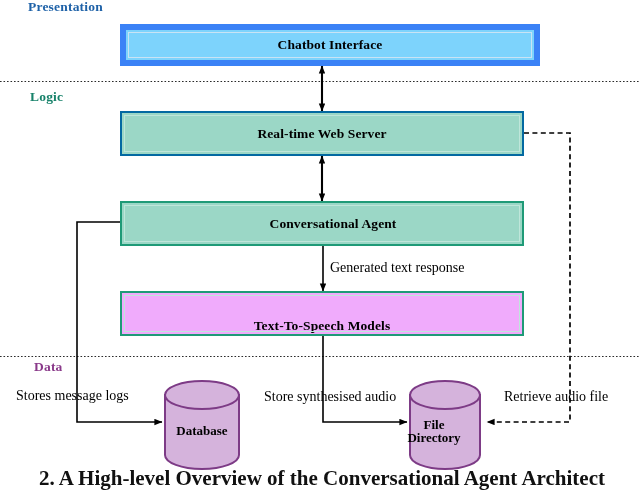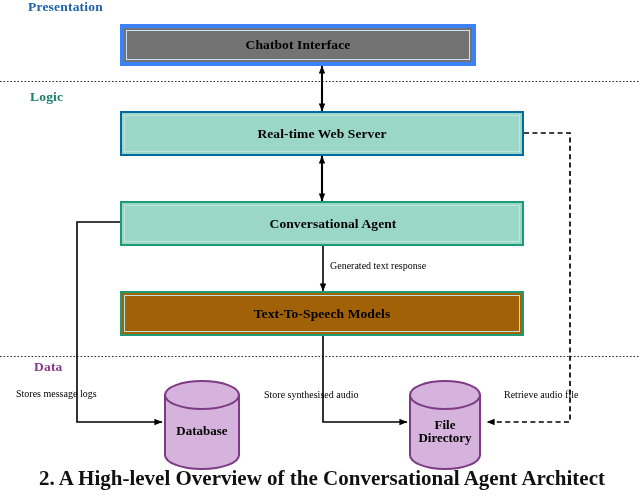--- a/index.html
+++ b/index.html
@@ -48,21 +48,21 @@
     position: absolute;
     left: 2px;
     top: 2px;
     right: 2px;
     bottom: 2px;
     pointer-events: none;
   }
   .edge-label {
     position: absolute;
     font-family: "Liberation Serif", "DejaVu Serif", serif;
-    font-size: 10px;
+    font-size: 14px;
     color: #000000;
     white-space: nowrap;
   }
   .store-label {
     position: absolute;
     font-family: "Liberation Serif", "DejaVu Serif", serif;
     font-weight: bold;
     font-size: 13px;
     color: #000000;
     text-align: center;
@@ -111,55 +111,55 @@
 
     <path d="M323,336 L323,422 L407,422" fill="none" stroke="#000000" stroke-width="1.6" marker-end="url(#arrowEnd)"></path>
 
     <path d="M524,133 L570,133 L570,422 L487,422" fill="none" stroke="#000000" stroke-width="1.7" stroke-dasharray="5 3.4" marker-end="url(#arrowEnd)"></path>
   </svg>
 
   <div class="tier-label" style="left:28px; top:-1px; color:#1f62a8;">Presentation</div>
   <div class="tier-label" style="left:30px; top:89px; color:#17826a;">Logic</div>
   <div class="tier-label" style="left:34px; top:359px; color:#8a3a8a;">Data</div>
 
-  <div class="node-box" style="left:120px; top:24px; width:356px; height:42px; background:#737373; border:4px solid #3b82f6;">
+  <div class="node-box" style="left:120px; top:24px; width:420px; height:42px; background:#7dd3fc; border:6px solid #3b82f6;">
     <span class="inner-edge" style="border:1px solid #c9e3f4;"></span>
     <span>Chatbot Interface</span>
   </div>
 
   <div class="node-box" style="left:120px; top:111px; width:404px; height:45px; background:#9bd7c6; border:2px solid #0369a1;">
     <span class="inner-edge" style="border:1px solid #bfe6da;"></span>
     <span>Real-time Web Server</span>
   </div>
 
   <div class="node-box" style="left:120px; top:201px; width:404px; height:45px; background:#9bd7c6; border:2px solid #1f9a77;padding-left:22px;">
     <span class="inner-edge" style="border:1px solid #bfe6da;"></span>
     <span>Conversational Agent</span>
   </div>
 
-  <div class="node-box" style="left:120px; top:291px; width:404px; height:45px; background:#a16207; border:2px solid #1f9a77;">
+  <div class="node-box" style="left:120px; top:291px; width:404px; height:45px; background:#f0abfc; border:2px solid #1f9a77;align-items:flex-end;">
     <span class="inner-edge" style="border:1px solid #bfe6da;"></span>
     <span>Text-To-Speech Models</span>
   </div>
 
   <svg class="layer" viewBox="0 0 640 497">
 
     <g>
       <path d="M165,395 L165,455 A37,14 0 0 0 239,455 L239,395 Z" fill="#d5b3dc" stroke="#7d3b86" stroke-width="2"></path>
       <ellipse cx="202" cy="395" rx="37" ry="14" fill="#d5b3dc" stroke="#7d3b86" stroke-width="2"></ellipse>
     </g>
 
     <g>
       <path d="M410,395 L410,455 A35,14 0 0 0 480,455 L480,395 Z" fill="#d5b3dc" stroke="#7d3b86" stroke-width="2"></path>
       <ellipse cx="445" cy="395" rx="35" ry="14" fill="#d5b3dc" stroke="#7d3b86" stroke-width="2"></ellipse>
     </g>
   </svg>
 
   <div class="store-label" style="left:162px; top:424px; width:80px;">Database</div>
-  <div class="store-label" style="left:405px; top:418px; width:80px;">File
+  <div class="store-label" style="left:394px; top:418px; width:80px;">File
 Directory</div>
 
   <div class="edge-label" style="left:330px; top:260px;">Generated text response</div>
   <div class="edge-label" style="left:16px; top:388px;">Stores message logs</div>
   <div class="edge-label" style="left:264px; top:389px;">Store synthesised audio</div>
   <div class="edge-label" style="left:504px; top:389px;">Retrieve audio file</div>
 
   <div class="caption">2. A High-level Overview of the Conversational Agent Architect</div>
 
 </div>

